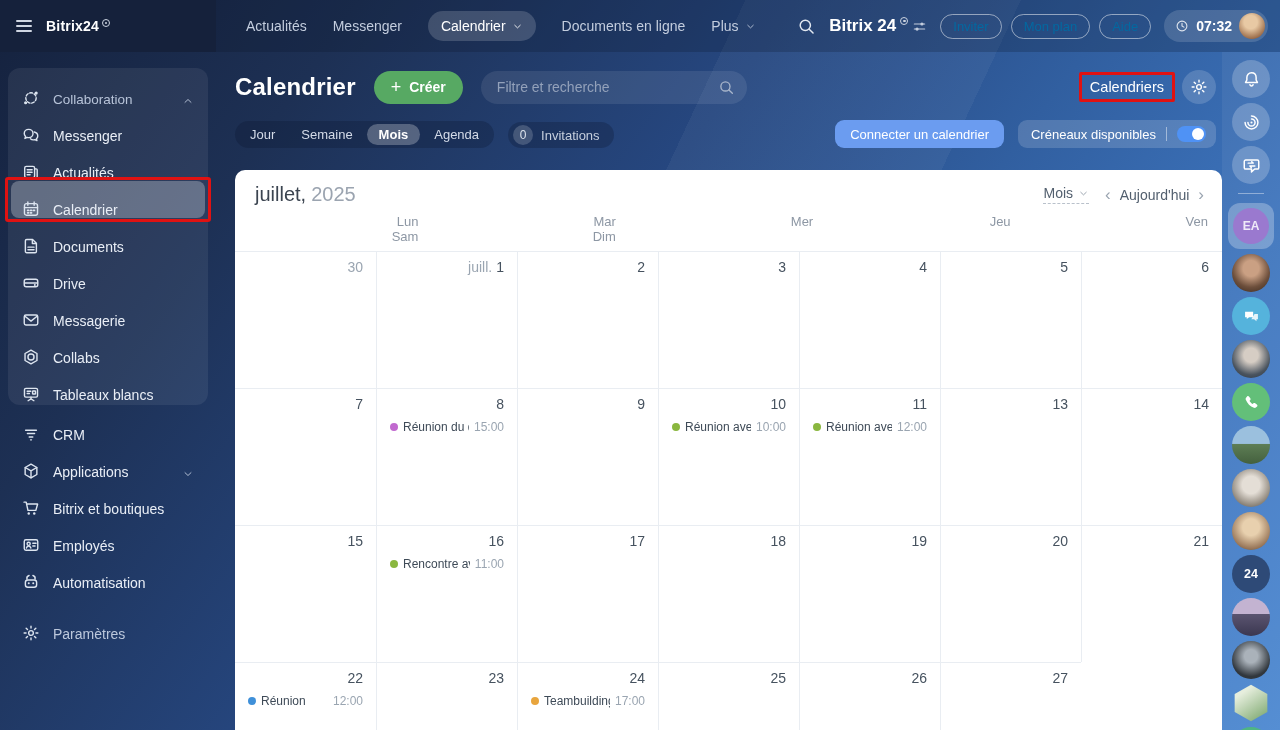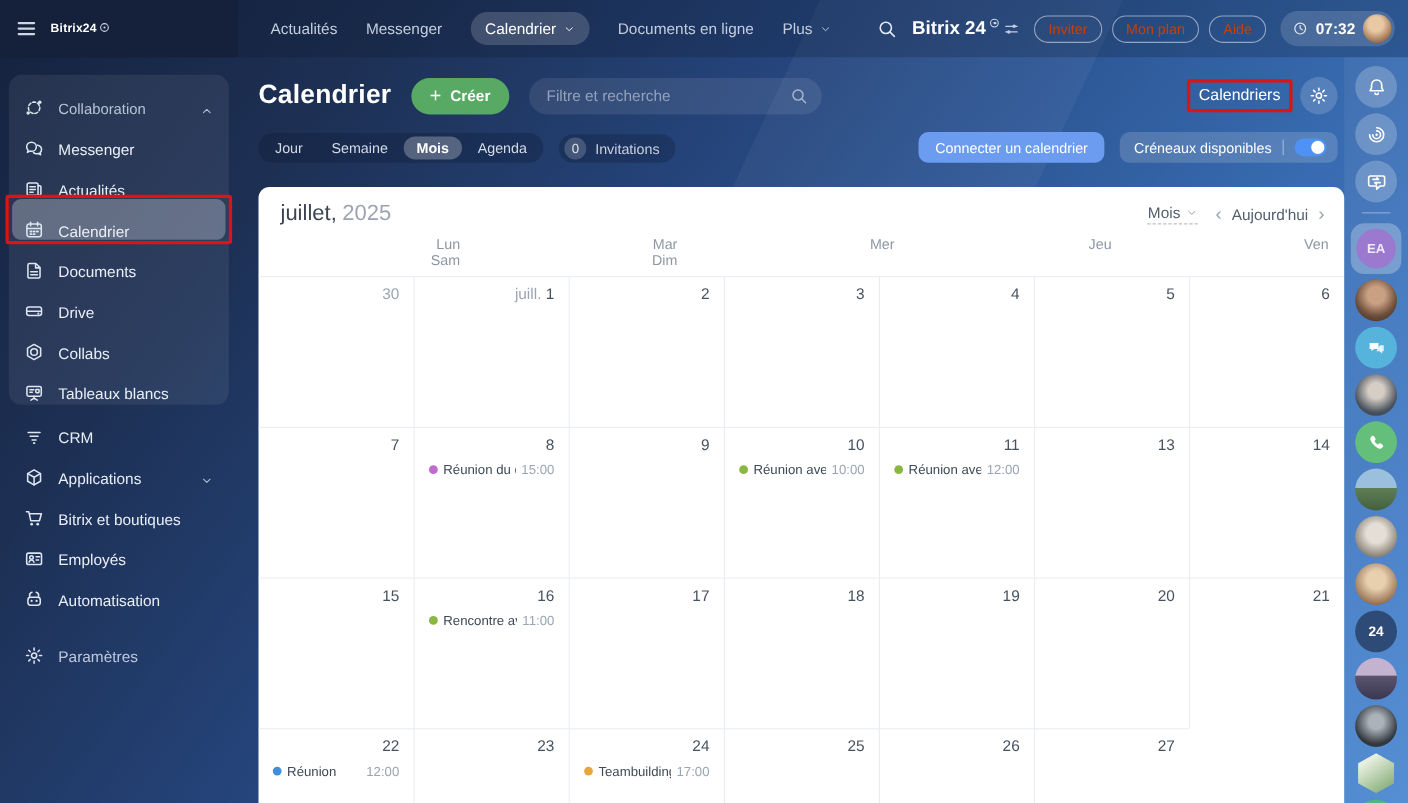--- a/index.html
+++ b/index.html
@@ -8,31 +8,31 @@
        background:linear-gradient(126deg,#15223e 0%,#1d3054 20%,#264780 44%,#315fa0 62%,#3d74bd 80%,#4b87d1 100%)}
   body::before{content:"";position:absolute;inset:0;pointer-events:none;
        background:linear-gradient(115deg,transparent 46%,rgba(255,255,255,.045) 46%,rgba(255,255,255,.045) 63%,transparent 63%)}
   :root{--ann:#e01212}
 
   
   .topbar{position:absolute;top:0;left:0;right:0;height:52px;display:flex;align-items:center;background:rgba(9,18,38,.22);z-index:5}
   .tb-logo{width:216px;height:52px;background:#15213b;display:flex;align-items:center;gap:14px;padding:0 16px;flex:none}
   .hamburger{display:flex;flex-direction:column;gap:3.5px;cursor:pointer}
   .hamburger i{width:16px;height:1.8px;background:#cfd6e2;border-radius:1px}
-  .logo-text{color:#fff;font-size:11px;font-weight:700;letter-spacing:.2px;display:flex;align-items:flex-start;gap:3px}
+  .logo-text{color:#fff;font-size:14px;font-weight:700;letter-spacing:.2px;display:flex;align-items:flex-start;gap:3px}
   .mark{width:8px;height:8px;border:1.2px solid #ccd4e1;border-radius:50%;position:relative;margin-top:1px;flex:none}
   .mark::after{content:"";position:absolute;left:50%;top:50%;width:2.6px;height:2.6px;margin:-1.3px;background:#ccd4e1;border-radius:50%}
   .tb-nav{display:flex;align-items:center;gap:26px;margin-left:30px;color:#c3cdde;font-size:14px}
   .tb-item{display:flex;align-items:center;gap:6px;height:30px;cursor:pointer;white-space:nowrap}
   .tb-item.active{background:rgba(255,255,255,.17);border-radius:16px;padding:0 13px;color:#fff}
   .tb-right{margin-left:auto;display:flex;align-items:center;gap:13px;padding-right:12px}
   .tb-search{color:#e2e8f1;width:19px;height:19px;cursor:pointer}
   .portal{color:#fff;font-size:17px;font-weight:700;display:flex;align-items:flex-start;gap:4px;cursor:pointer}
   .portal .ic.sliders{width:15px;height:15px;color:#c3cdde;margin-top:3px}
-  .tb-pill{border:1px solid rgba(255,255,255,.5);color:#c2410c;font-size:13px;padding:4px 12px;border-radius:14px;background:transparent;cursor:pointer;white-space:nowrap}
+  .tb-pill{border:1px solid rgba(255,255,255,.5);color:#0369a1;font-size:13px;padding:4px 12px;border-radius:14px;background:transparent;cursor:pointer;white-space:nowrap}
   .time-pill{background:rgba(255,255,255,.15);border-radius:16px;display:flex;align-items:center;gap:7px;padding:3px 3px 3px 11px;color:#fff;font-size:14px;font-weight:600;cursor:pointer}
   .time-pill .ic{width:14px;height:14px;color:#dfe5ee}
   .avatar-sm{width:26px;height:26px;border-radius:50%;background:radial-gradient(circle at 45% 35%,#e8c9a4 30%,#9a6b48 75%,#5d3d27)}
 
   
   .sidebar{position:absolute;top:52px;left:0;bottom:0;width:216px;padding:16px 8px 0;display:flex;flex-direction:column;z-index:4}
   .sb-group{background:rgba(255,255,255,.07);border-radius:12px;padding:2px 0;margin-bottom:1px}
   .sb-item{height:37px;display:flex;align-items:flex-end;gap:13px;padding:0 11px;margin:0 3px;color:#e9eef6;font-size:14px;border-radius:8px;cursor:pointer;position:relative;white-space:nowrap}
   .sb-item .ic{width:18px;height:18px;color:#dde5f0;flex:none}
   .sb-item .chev{width:12px;height:12px;margin-left:auto;color:#b7c3d8}
@@ -253,20 +253,29 @@
             <rect x="2" y="4.6" width="12" height="6.8" rx="1.8"></rect>
             <path d="M2.2 8h11.6"></path>
             <circle cx="11.4" cy="9.8" r=".9" fill="currentColor" stroke="none"></circle>
           </svg>
         </span>
         <span>Drive</span>
       </div>
       <div class="sb-item">
         <span class="ic">
           <svg viewBox="0 0 16 16" fill="none" stroke="currentColor" stroke-width="1.25" stroke-linecap="round" stroke-linejoin="round" style="width:100%;height:100%;display:block">
+            <rect x="2" y="3.6" width="12" height="8.8" rx="1.5"></rect>
+            <path d="M2.6 4.6L8 9l5.4-4.4"></path>
+          </svg>
+        </span>
+        <span>Messagerie</span>
+      </div>
+      <div class="sb-item">
+        <span class="ic">
+          <svg viewBox="0 0 16 16" fill="none" stroke="currentColor" stroke-width="1.25" stroke-linecap="round" stroke-linejoin="round" style="width:100%;height:100%;display:block">
             <path d="M8 1.9l5.3 3v6.2L8 14.1l-5.3-3V4.9z"></path>
             <circle cx="8" cy="8" r="2.7"></circle>
           </svg>
         </span>
         <span>Collabs</span>
       </div>
       <div class="sb-item">
         <span class="ic">
           <svg viewBox="0 0 16 16" fill="none" stroke="currentColor" stroke-width="1.25" stroke-linecap="round" stroke-linejoin="round" style="width:100%;height:100%;display:block">
             <rect x="2.2" y="3" width="11.6" height="7.8" rx="1.3"></rect>

